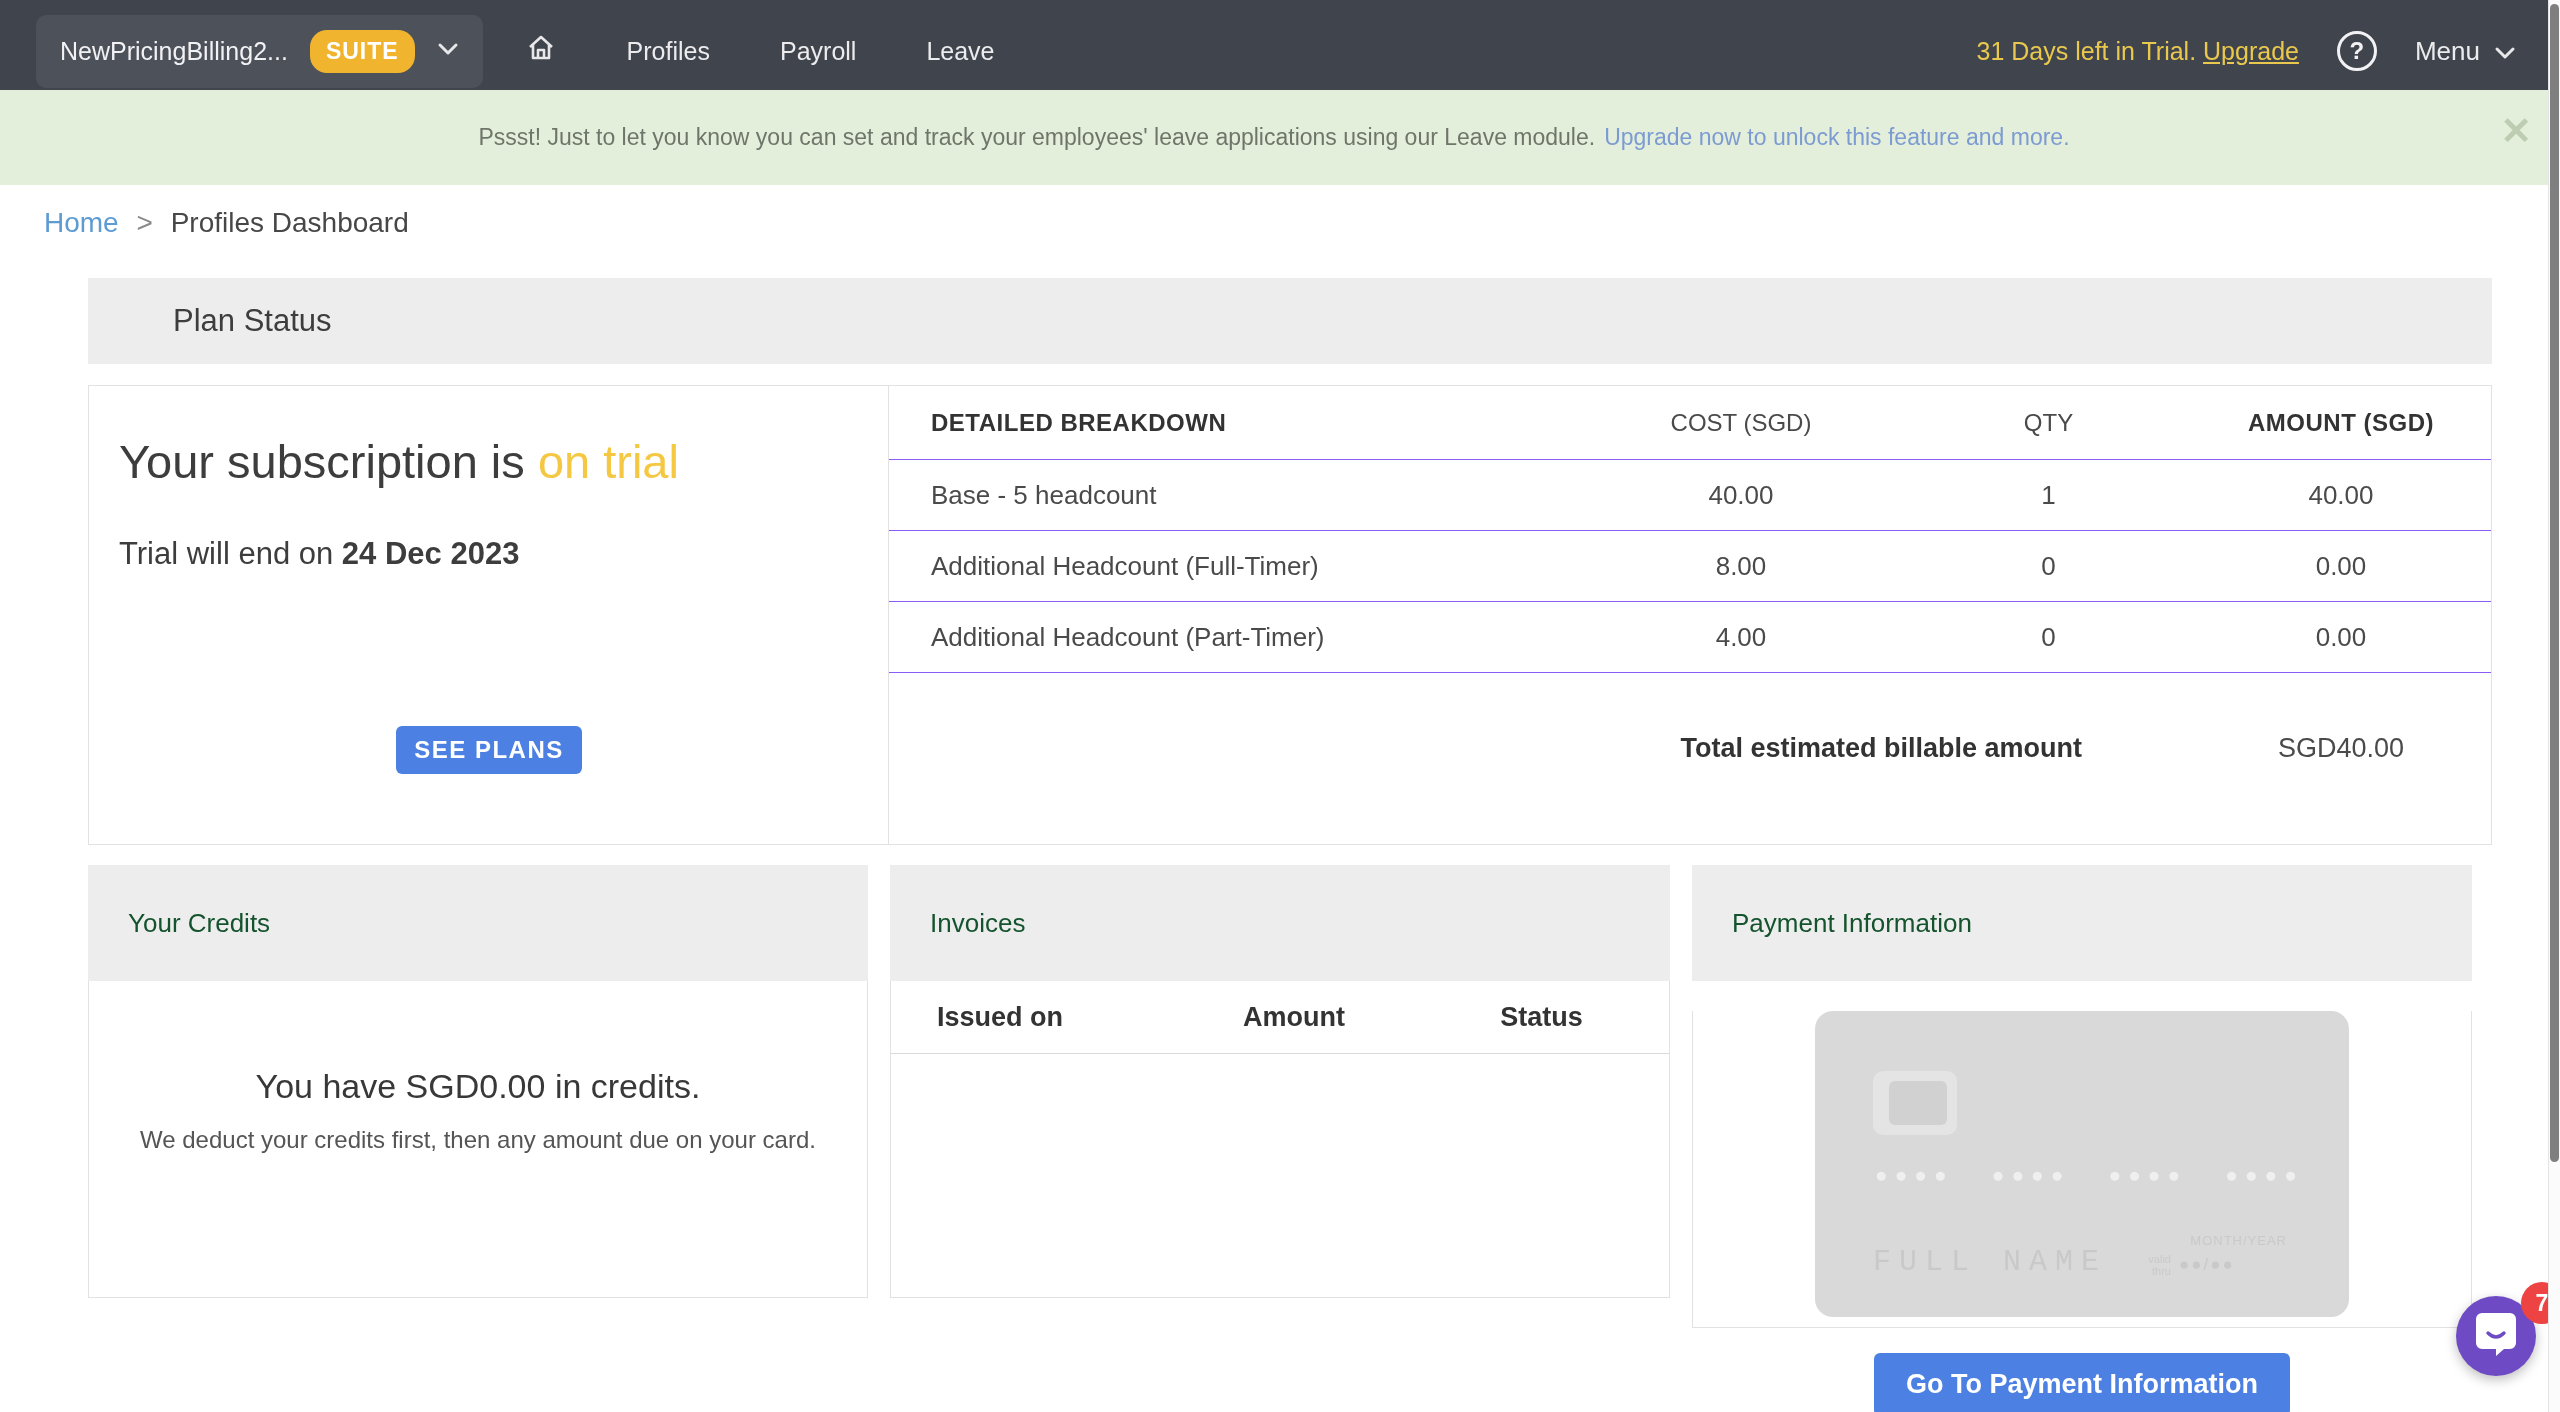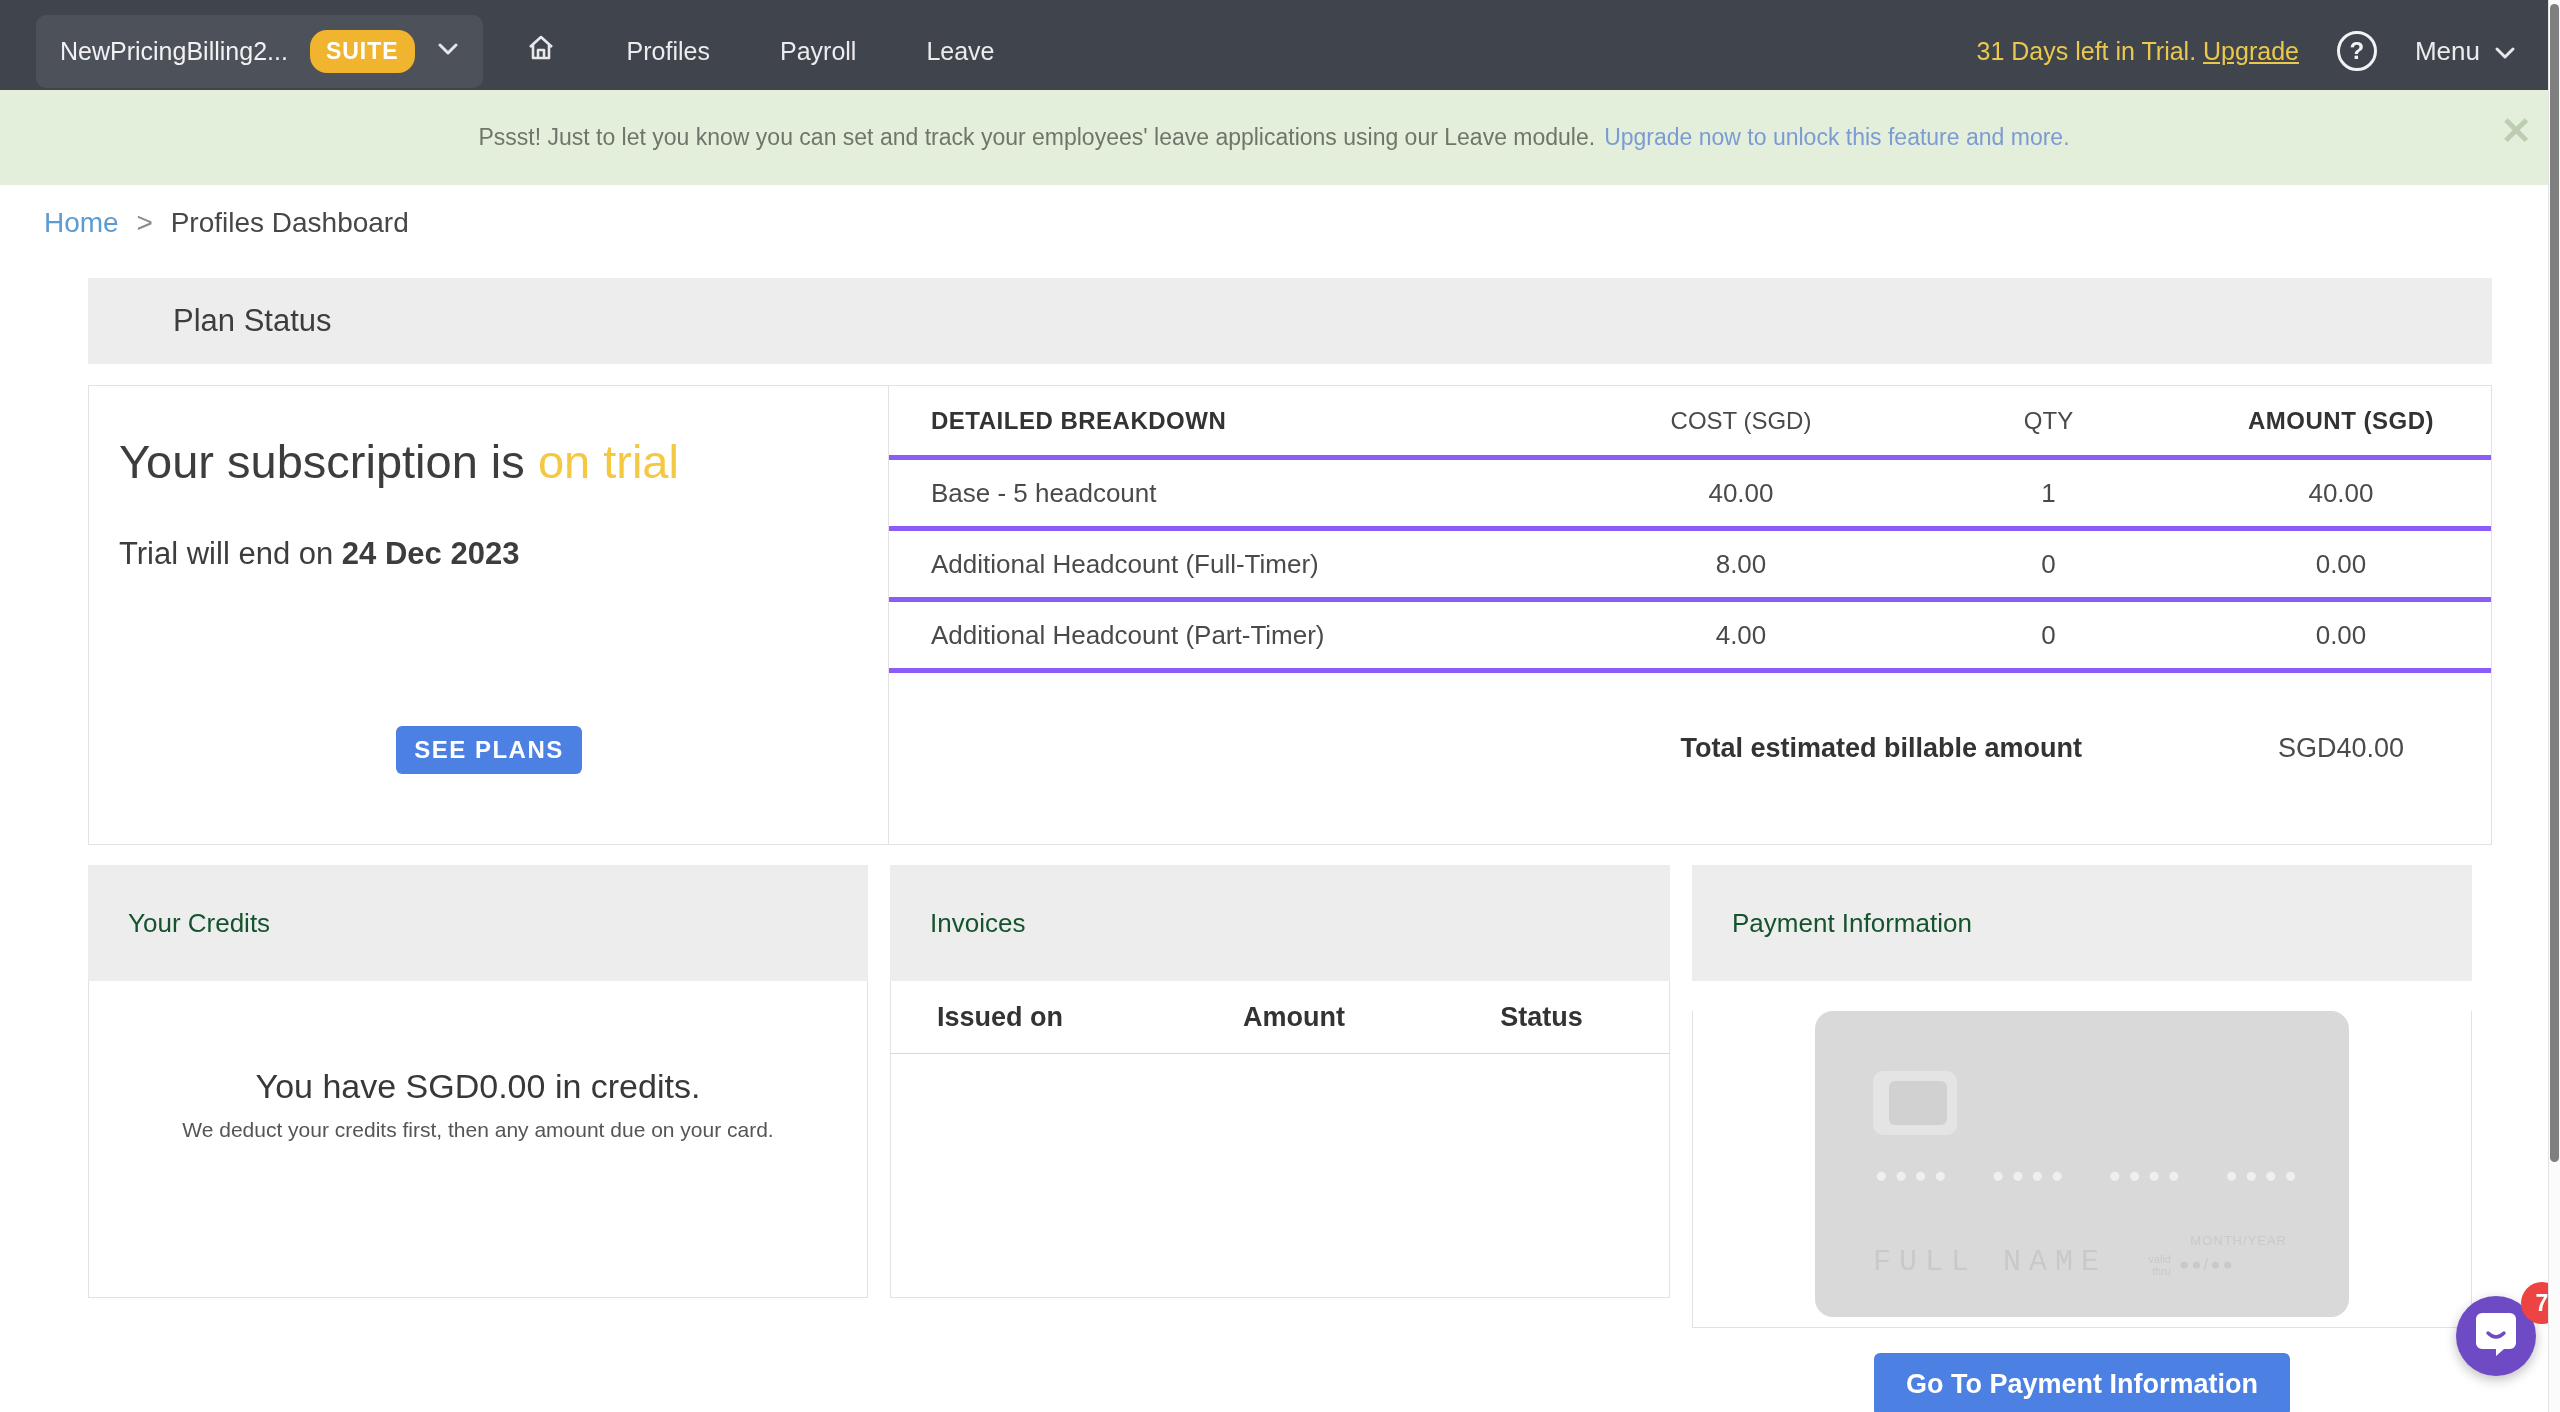--- a/index.html
+++ b/index.html
@@ -84,21 +84,21 @@
   .btn-blue {
     background: #4c80e3; color: #ffffff; border: none; border-radius: 6px;
     font-family: "Liberation Sans", sans-serif; font-weight: bold; cursor: pointer;
   }
   .see-plans-btn {
     position: absolute; left: 307px; top: 340px; width: 186px; height: 48px;
     font-size: 24px; letter-spacing: 1.5px;
   }
 
   .breakdown { flex: 1; display: flex; flex-direction: column; }
-  .b-row { display: flex; align-items: center; border-bottom: 5px solid #8b5cf6; }
+  .b-row { display: flex; align-items: center; border-bottom: 1px solid #8b5cf6; }
   .b-head { height: 74px; font-size: 24px; }
   .b-data { height: 71px; font-size: 26px; color: #4a4a4a; }
   .cell-item { flex: 1; padding-left: 42px; }
   .cell-cost { width: 330px; text-align: center; }
   .cell-qty { width: 285px; text-align: center; }
   .cell-amount { width: 300px; text-align: center; }
   .hdr-bold { font-weight: bold; color: #333333; letter-spacing: 0.5px; }
   .hdr-light { font-weight: normal; color: #4a4a4a; }
   .total-area { flex: 1; }
   .total-row { display: flex; align-items: center; margin-top: 60px; }
@@ -109,21 +109,21 @@
   .card { position: absolute; top: 865px; width: 780px; }
   .card-credits { left: 88px; }
   .card-invoices { left: 890px; }
   .card-payment { left: 1692px; }
   .card-header { height: 116px; background: #ededed; display: flex; align-items: center; }
   .card-title { margin-left: 40px; font-size: 26px; color: #14532d; }
   .card-body { background: #fff; border: 1px solid #e2e2e2; border-top: none; height: 317px; }
 
   .credits-body { display: flex; flex-direction: column; align-items: center; padding-top: 86px; }
   .credits-headline { font-size: 34px; color: #383838; font-weight: 500; }
-  .credits-note { font-size: 21px; color: #555555; margin-top: 12px; }
+  .credits-note { font-size: 24px; color: #555555; margin-top: 20px; }
 
   .inv-head-row { display: flex; align-items: center; height: 73px; border-bottom: 1px solid #d9d9d9; font-weight: bold; font-size: 27px; color: #333; }
   .inv-issued { flex: 1; padding-left: 46px; }
   .inv-amount { width: 240px; text-align: center; }
   .inv-status { width: 255px; text-align: center; }
 
   .cc-card {
     width: 534px; height: 306px; margin: 30px auto 0;
     background: #d9d9d9; border-radius: 18px; position: relative;
   }

